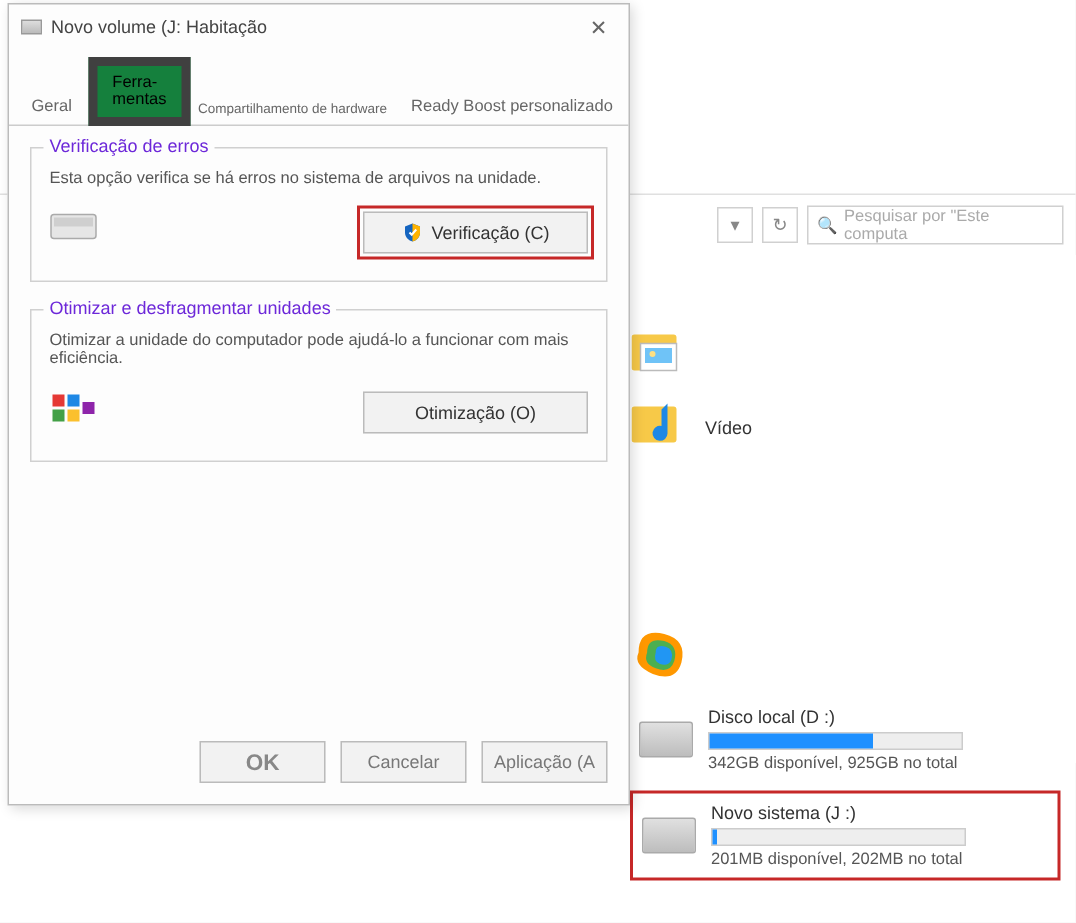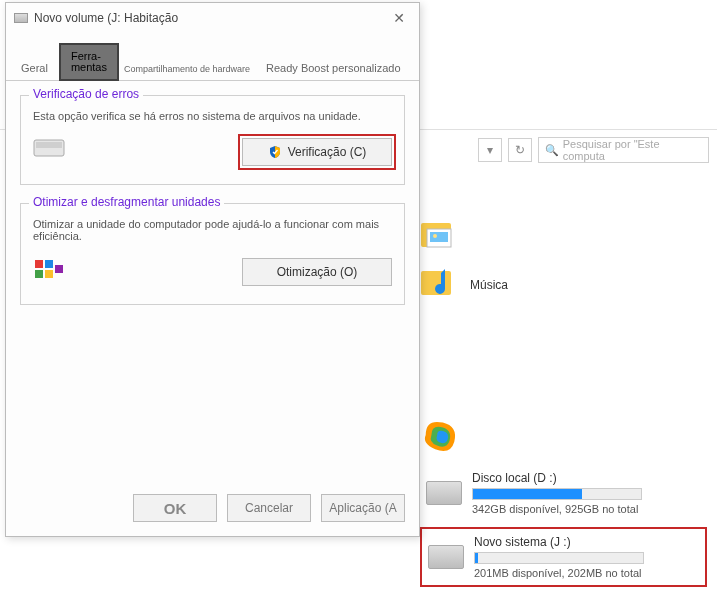--- a/index.html
+++ b/index.html
@@ -129,23 +129,23 @@
   }
   .tab {
     padding: 6px 10px;
     color: #666;
     border: 1px solid transparent;
     border-bottom: none;
     cursor: pointer;
     white-space: nowrap;
   }
   .tab.active {
-    border: 2px solid #404040;
+    border: 6px solid #404040;
     color: #000;
-    background: #737373;
+    background: #15803d;
     position: relative;
     top: 1px;
   }
   .tab.small { font-size: 9px; padding: 6px 4px; margin-top: 20px; }
 
   .dlg-body {
     flex: 1;
     padding: 14px 14px 0 14px;
     overflow: hidden;
   }
@@ -254,21 +254,21 @@
     </div>
 
     <div class="item-row">
       <div class="item-icon">
         <svg class="svg" width="38" height="36" viewBox="0 0 38 36">
           <rect x="0" y="4" width="30" height="24" fill="#f7c948" rx="2"></rect>
           <path d="M24 2 L24 22 A5 5 0 1 1 20 17 L20 6 Z" fill="#1e88e5"></path>
         </svg>
       </div>
       <div class="item-info">
-        <div class="item-title">Música</div>
+        <div class="item-title">Vídeo</div>
       </div>
     </div>
 
     <div class="item-row" style="margin-top:110px;">
       <div class="item-icon">
         <svg class="svg" width="42" height="42" viewBox="0 0 42 42">
           <path d="M6 21 Q6 4 24 8 Q40 12 36 28 Q32 42 16 36 Q2 30 6 21 Z" fill="#ff9800"></path>
           <path d="M12 21 Q12 10 24 13 Q34 16 31 27 Q28 36 18 32 Q9 29 12 21 Z" fill="#4caf50"></path>
           <path d="M18 21 Q18 15 25 17 Q31 19 29 26 Q27 31 21 29 Q16 27 18 21 Z" fill="#2196f3"></path>
         </svg>

